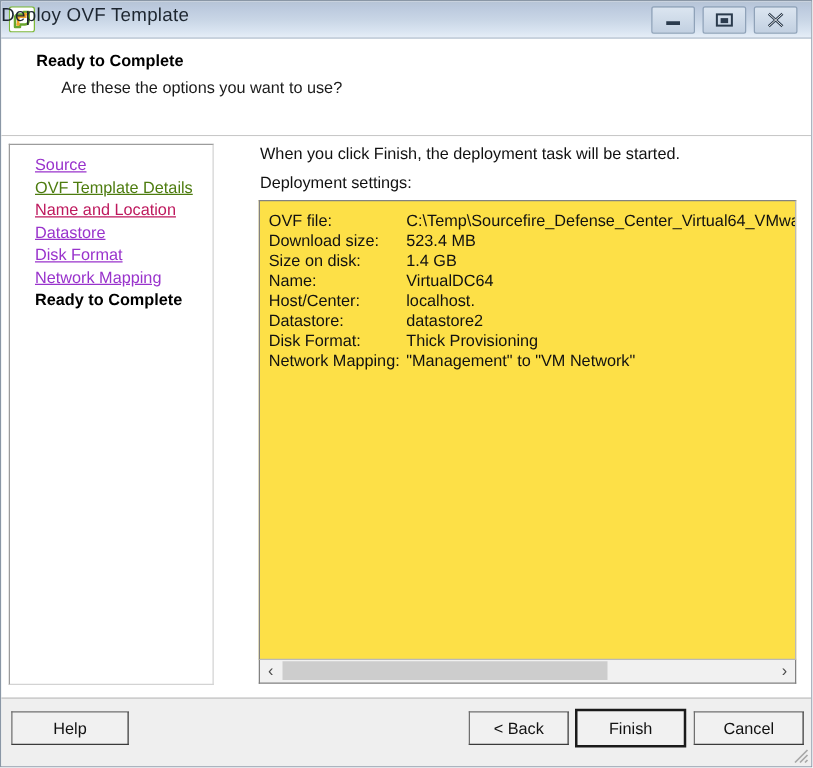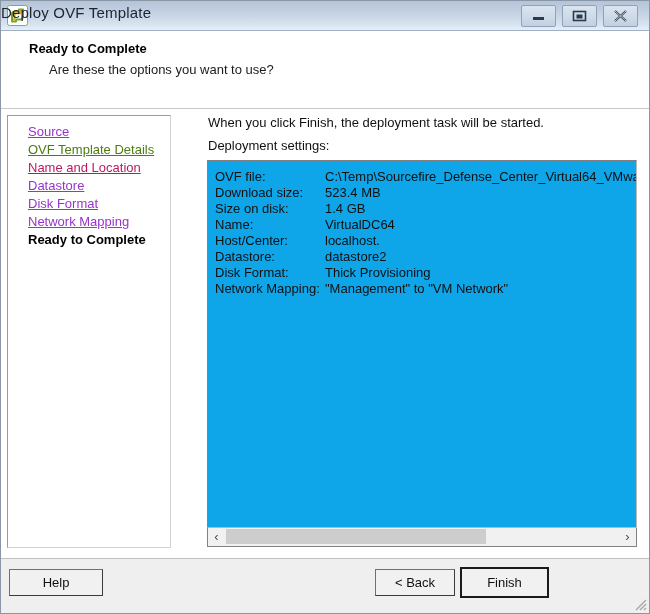--- a/index.html
+++ b/index.html
@@ -154,21 +154,21 @@
     color: #111111;
     white-space: nowrap;
   }
 
   #settings-box {
     position: absolute;
     left: 2px;
     top: 45px;
     width: 430px;
     height: 368px;
-    background: #0ea5e9;
+    background: #fde047;
     border: 1px solid #828282;
     border-right-color: #b9b9b9;
     border-bottom-color: #b9b9b9;
     box-sizing: border-box;
     overflow: hidden;
   }
   .srow {
     position: absolute;
     left: 0;
     white-space: nowrap;
@@ -359,19 +359,20 @@
         <div id="hs-right">›</div>
       </div>
 
     </div>
   </div>
 
   <div id="footer">
     <button class="btn" id="btn-help">Help</button>
     <button class="btn" id="btn-finish">Finish</button>
     <button class="btn" id="btn-back">&lt; Back</button>
+    <button class="btn" id="btn-cancel">Cancel</button>
 
     <svg id="resize-grip" viewBox="0 0 14 14">
       <path d="M13 3 L3 13 M13 7 L7 13 M13 11 L11 13" stroke="#6e6e6e" stroke-width="1.4" fill="none"></path>
     </svg>
   </div>
 
 </div>
 
 </body></html>

